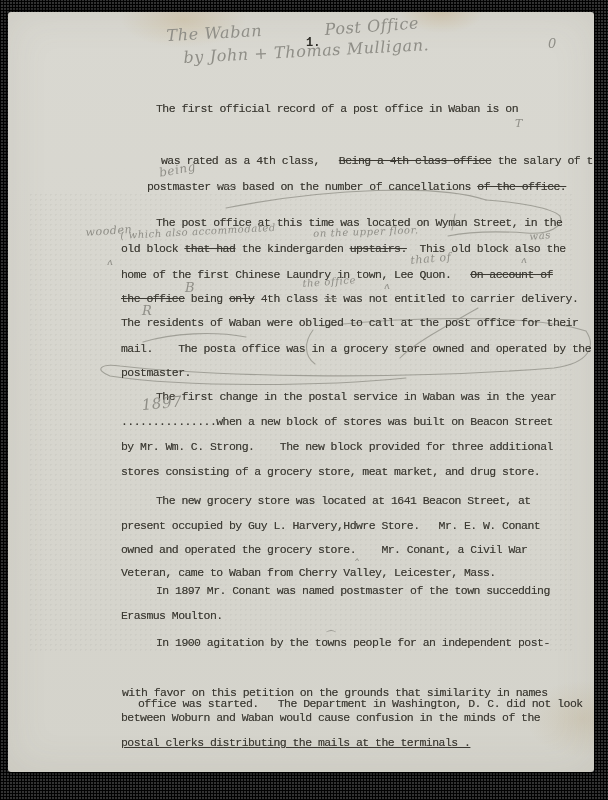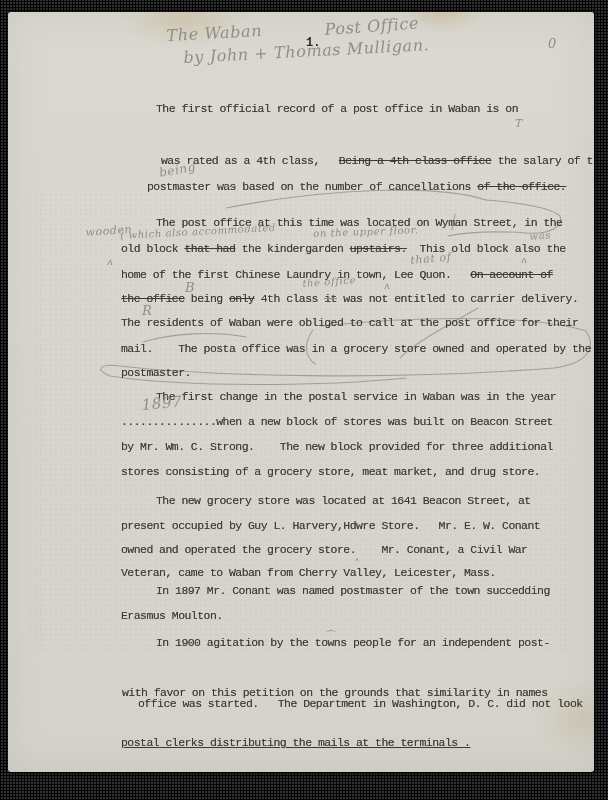--- a/index.html
+++ b/index.html
@@ -86,20 +86,21 @@
     <div class="tline" style="left: 113px; top: 453px;"><span>stores consisting of a grocery store, meat market, and drug store.</span></div>
     <div class="tline" style="left: 148px; top: 482px;"><span>The new grocery store was located at 1641 Beacon Street, at</span></div>
     <div class="tline" style="left: 113px; top: 507px;"><span>present occupied by Guy L. Harvery,Hdwre Store.   Mr. E. W. Conant</span></div>
     <div class="tline" style="left: 113px; top: 531px;"><span>owned and operated the grocery store.    Mr. Conant, a Civil War</span></div>
     <div class="tline" style="left: 113px; top: 554px;"><span>Veteran, came to Waban from Cherry Valley, Leicester, Mass.</span></div>
     <div class="tline" style="left: 148px; top: 572px;"><span>In 1897 Mr. Conant was named postmaster of the town succedding</span></div>
     <div class="tline" style="left: 113px; top: 597px;"><span>Erasmus Moulton.</span></div>
     <div class="tline" style="left: 148px; top: 624px;"><span>In 1900 agitation by the towns people for an independent post-</span></div>
     <div class="tline" style="left: 130px; top: 649px; margin-top: 36px;"><span>office was started.   The Department in Washington, D. C. did not look</span></div>
     <div class="tline" style="left: 114px; top: 674px;"><span>with favor on this petition on the grounds that similarity in names</span></div>
+    <div class="tline" style="left: 113px; top: 699px;"><span>between Woburn and Waban would cause confusion in the minds of the</span></div>
     <div class="tline" style="left: 113px; top: 724px; text-decoration: underline;"><span>postal clerks distributing the mails at the terminals .</span></div>
     <div class="hw" style="left: 158px; top: 14px; font-size: 16px; transform: rotate(-3deg);">The Waban</div>
     <div class="hw" style="left: 316px; top: 8px; font-size: 16px; transform: rotate(-4deg);">Post Office</div>
     <div class="hw" style="left: 175px; top: 36px; font-size: 16px; transform: rotate(-3deg);">by John + Thomas Mulligan.</div>
     <div class="hw" style="left: 540px; top: 24px; font-size: 13px;">0</div>
     <div class="hw" style="left: 507px; top: 105px; font-size: 11px;">T</div>
     <div class="hw" style="left: 150px; top: 154px; font-size: 12px; transform: rotate(-10deg);">being</div>
     <div class="hw" style="left: 77px; top: 214px; font-size: 11px; transform: rotate(-4deg);">wooden</div>
     <div class="hw" style="left: 112px; top: 218px; font-size: 10px; transform: rotate(-3deg);">( which also accommodated</div>
     <div class="hw" style="left: 305px; top: 216px; font-size: 10px; transform: rotate(-2deg);">on the upper floor.</div>

